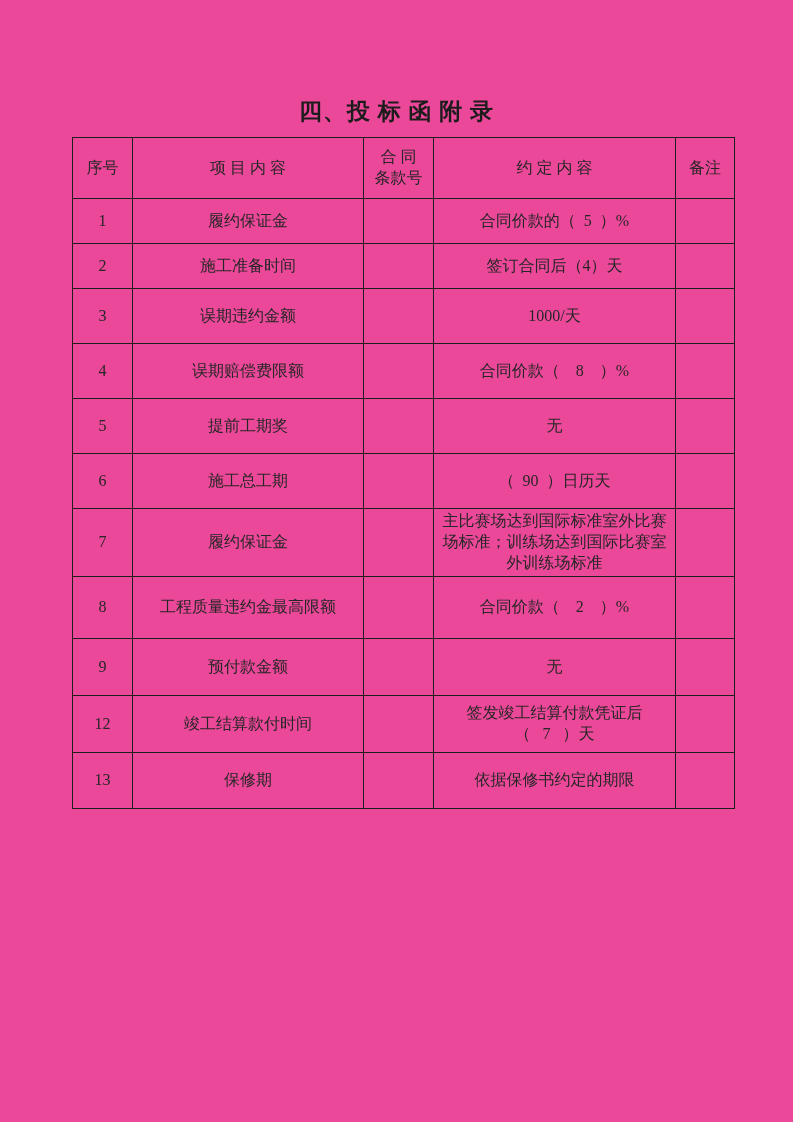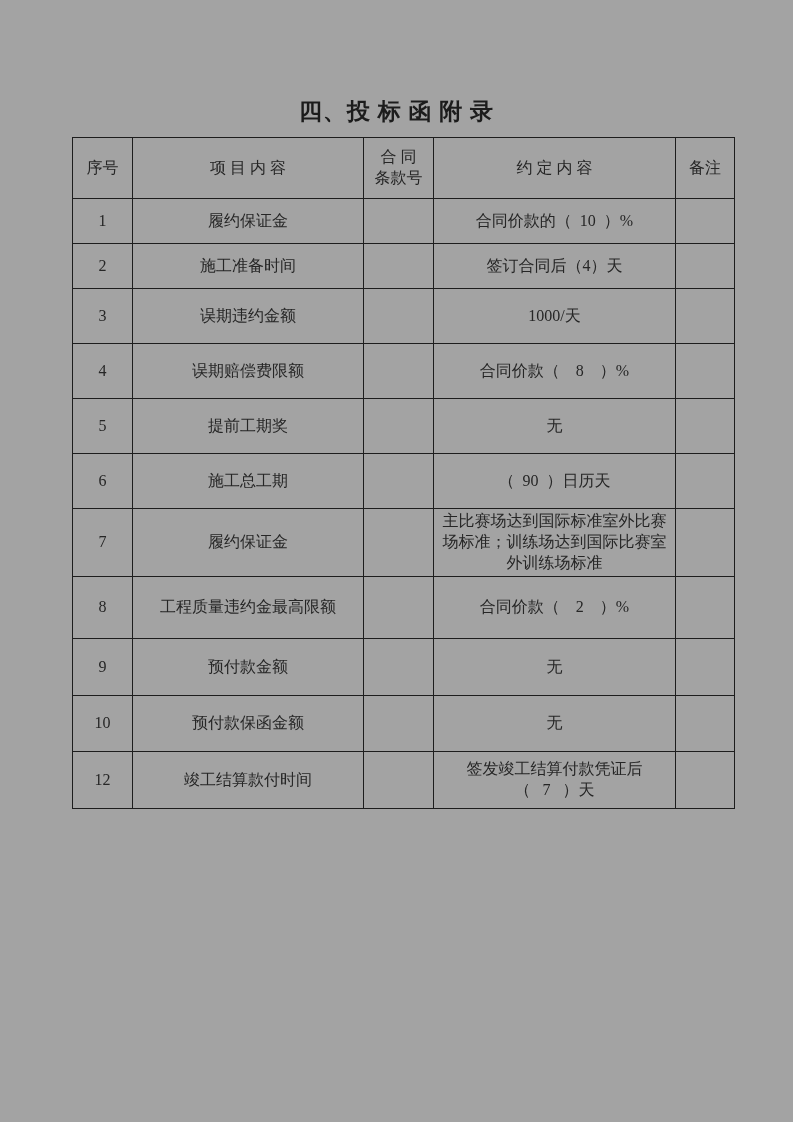--- a/index.html
+++ b/index.html
@@ -1,20 +1,20 @@
 <!DOCTYPE html>
 <html><head>
 <meta charset="utf-8">
 <style>
   html, body { margin: 0; padding: 0; background: #ffffff; }
   .page {
     position: relative;
     width: 793px;
     height: 1122px;
-    background: #a3a3a3;
+    background: #ec4899;
     font-family: "Liberation Serif", "DejaVu Serif", serif;
     color: #262626;
     overflow: hidden;
   }
   .doc-title {
     position: absolute;
     top: 96px;
     left: 0;
     width: 100%;
     margin: 0;
@@ -77,21 +77,21 @@
 条款号</th>
         <th>约 定 内 容</th>
         <th>备注</th>
       </tr>
     </thead>
     <tbody>
       <tr class="rh-45">
         <td>1</td>
         <td>履约保证金</td>
         <td></td>
-        <td>合同价款的（  10  ）%</td>
+        <td>合同价款的（  5  ）%</td>
         <td></td>
       </tr>
       <tr class="rh-45">
         <td>2</td>
         <td>施工准备时间</td>
         <td></td>
         <td>签订合同后（4）天</td>
         <td></td>
       </tr>
       <tr class="rh-55">
@@ -138,31 +138,31 @@
         <td>合同价款（    2    ）%</td>
         <td></td>
       </tr>
       <tr class="rh-57">
         <td>9</td>
         <td>预付款金额</td>
         <td></td>
         <td>无</td>
         <td></td>
       </tr>
-      <tr class="rh-56">
-        <td>10</td>
-        <td>预付款保函金额</td>
-        <td></td>
-        <td>无</td>
-        <td></td>
-      </tr>
       <tr class="rh-57">
         <td>12</td>
         <td>竣工结算款付时间</td>
         <td></td>
         <td>签发竣工结算付款凭证后
 （   7   ）天</td>
         <td></td>
       </tr>
+      <tr class="rh-56">
+        <td>13</td>
+        <td>保修期</td>
+        <td></td>
+        <td>依据保修书约定的期限</td>
+        <td></td>
+      </tr>
     </tbody>
   </table>
 
 </div>
 
 </body></html>

